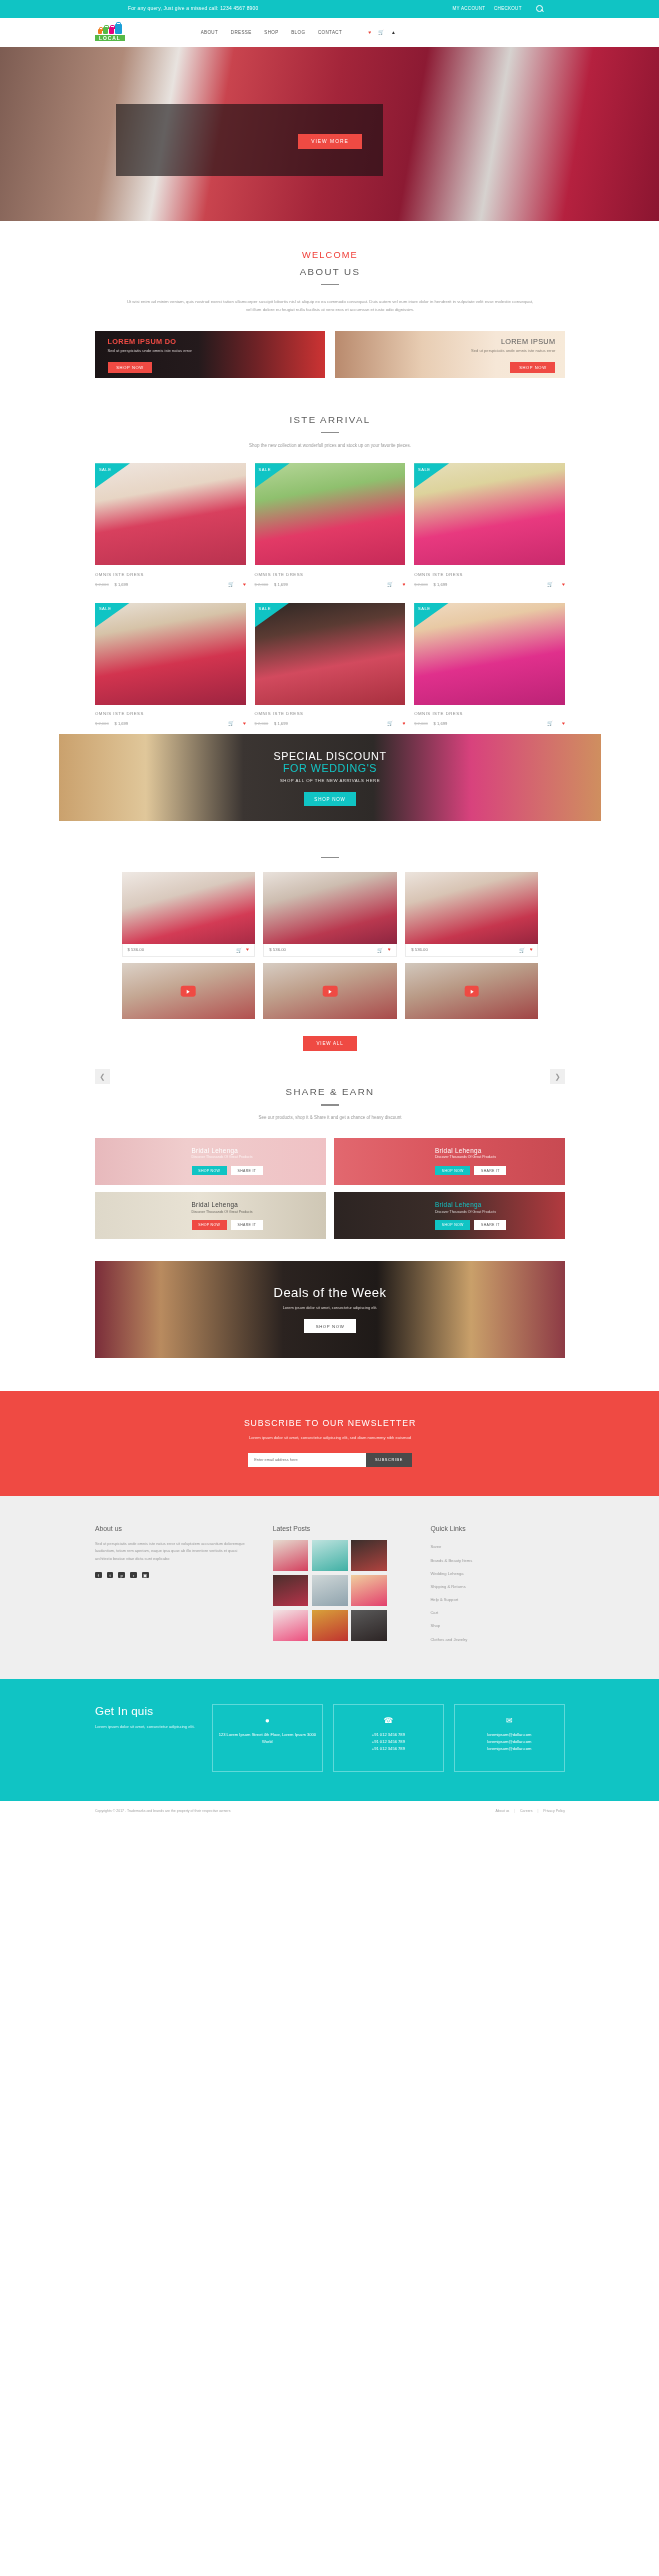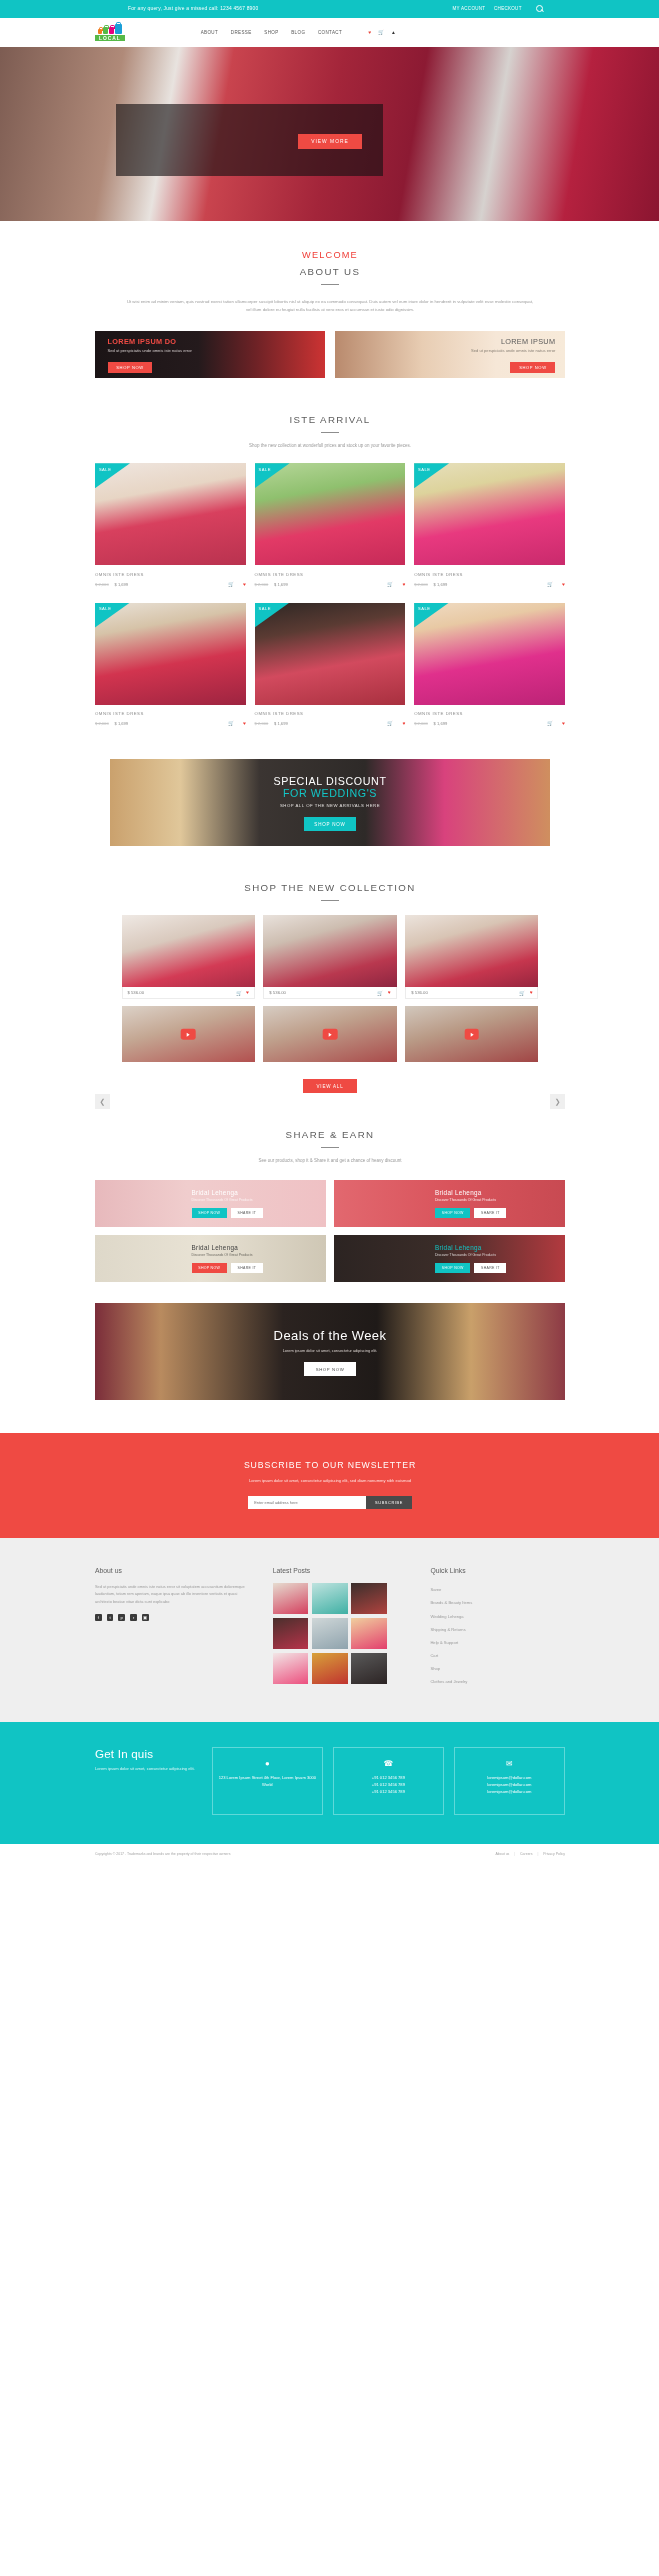--- a/index.html
+++ b/index.html
@@ -106,21 +106,21 @@
   }
   .card-name{font-size:4.3px;color:#8b8b8b;letter-spacing:0.5px;margin-top:6.8px;}
   .card-meta{display:flex;align-items:center;gap:5.8px;margin-top:3.9px;}
   .price-old{font-size:4.1px;color:#c6c6c6;text-decoration:line-through;}
   .price-new{font-size:4.1px;color:#8b8b8b;}
   .mini-ic{font-size:4.9px;color:#ef3d36;margin-left:auto;}
   .mini-ic + .mini-ic{margin-left:2.9px;}
 
   
   .banner{
-    width:440px;margin:33px auto 0;height:87px;position:relative;overflow:hidden;
+    width:542px;margin:8px auto 0;height:87px;position:relative;overflow:hidden;
     background:linear-gradient(90deg,#caa16d 0%,#e0c79a 16%,#3b3532 34%,#2e2a28 58%,#d8427d 76%,#cf8f5f 100%);
     display:flex;align-items:center;justify-content:center;
   }
   .banner-in{text-align:center;}
   .banner-h{font-size:10.7px;color:#fff;font-weight:300;letter-spacing:0.6px;}
   .banner-h2{font-size:10.7px;color:#13c6c6;font-weight:300;letter-spacing:0.6px;}
   .banner-p{font-size:4.3px;color:#e5e2e0;letter-spacing:0.5px;margin-top:4.9px;}
   .banner-btn{display:inline-block;margin-top:8.7px;background:#10c4c4;color:#fff;font-size:4.5px;letter-spacing:0.8px;padding:4.4px 10.7px;border:none;cursor:pointer;}
 
   
@@ -385,21 +385,20 @@
   <div class="banner">
     <div class="banner-in">
       <div class="banner-h">SPECIAL DISCOUNT</div>
       <div class="banner-h2">FOR WEDDING'S</div>
       <div class="banner-p">SHOP ALL OF THE NEW ARRIVALS HERE</div>
       <button class="banner-btn">SHOP NOW</button>
     </div>
   </div>
 
   <div class="sec" style="position:relative">
-    <div class="sec-title">SHOP THE NEW COLLECTION</div>
     <div class="rule"></div>
 
     <div class="arrow l">❮</div>
     <div class="arrow r">❯</div>
 
     <div class="coll-grid">
       <div class="coll-card">
         <div class="coll-img" style="background:linear-gradient(165deg,#efe9e4 0%,#d9c9bd 35%,#d33b55 70%,#a72b45 100%)"></div>
         <div class="coll-bar">
           <span class="coll-price">$ 536.00</span>

